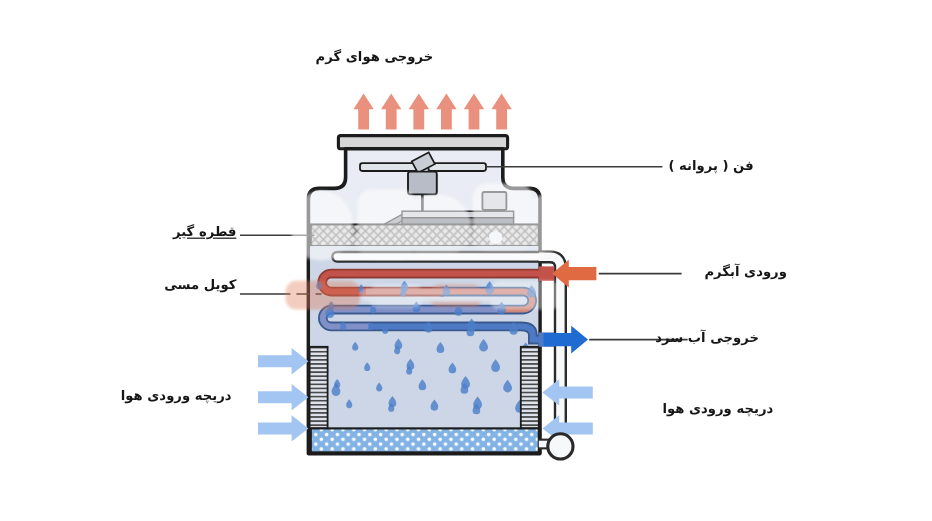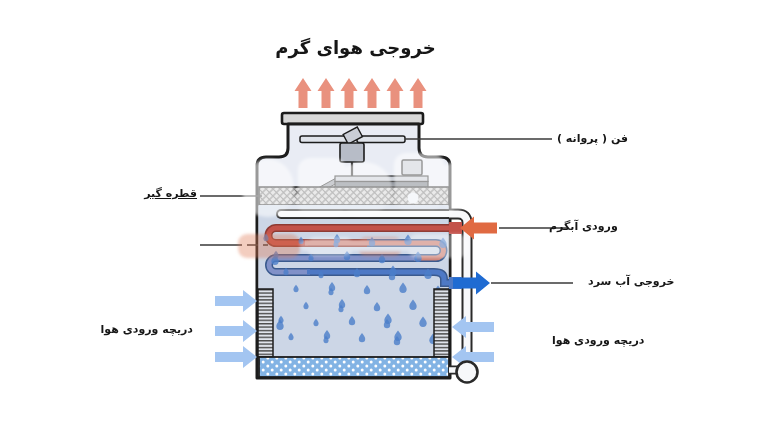--- a/index.html
+++ b/index.html
@@ -6,21 +6,21 @@
   body{
     width:777px;height:434px;background:#ffffff;position:relative;overflow:hidden;
     font-family:"DejaVu Sans", sans-serif;
   }
   .stage{position:absolute;inset:0;}
   svg{position:absolute;left:0;top:0;}
   .lbl{
     position:absolute;direction:rtl;white-space:nowrap;
     font-weight:bold;font-size:11px;color:#161616;line-height:22px;height:22px;
   }
-  .lbl.title{font-size:18px;text-align:center;}
+  .lbl.title{font-size:11px;text-align:left;}
   
   .f-hotair{fill:var(--hot-air-arrow);}
   .f-air{fill:var(--air-arrow);}
   .f-hotarrow{fill:var(--hot-water-arrow);}
   .f-coldarrow{fill:var(--cold-water-arrow);}
   .s-coilhot{stroke:var(--coil-hot);}
   .s-coilwarm{stroke:var(--coil-warm);}
   .s-coilcool{stroke:var(--coil-cool);}
   .s-coilcold{stroke:var(--coil-cold);}
   .f-chamber{fill:var(--chamber);}
@@ -207,22 +207,23 @@
     </g>
   </g>
 </svg>
 
 <div class="lbl title" style="left:263px;top:37px;width:185px;">خروجی هوای گرم</div>
 
 <div class="lbl" style="left:557px;top:128px;">فن ( پروانه )</div>
 
 <div class="lbl" style="right:580px;top:183px;text-decoration:underline;">قطره گیر</div>
 
-<div class="lbl" style="left:549px;top:216px;">ورودی آبگرم</div>
-
-
-<div class="lbl" style="left:588px;top:271px;">خروجی آب سرد</div>
+<div class="lbl" style="left:587px;top:216px;">ورودی آبگرم</div>
+
+<div class="lbl" style="right:580px;top:227px;">کویل مسی</div>
+
+<div class="lbl" style="left:546px;top:271px;">خروجی آب سرد</div>
 
 <div class="lbl" style="right:584px;top:319px;">دریچه ورودی هوا</div>
 
 <div class="lbl" style="left:552px;top:330px;">دریچه ورودی هوا</div>
 
 </div>
 
 </body></html>

